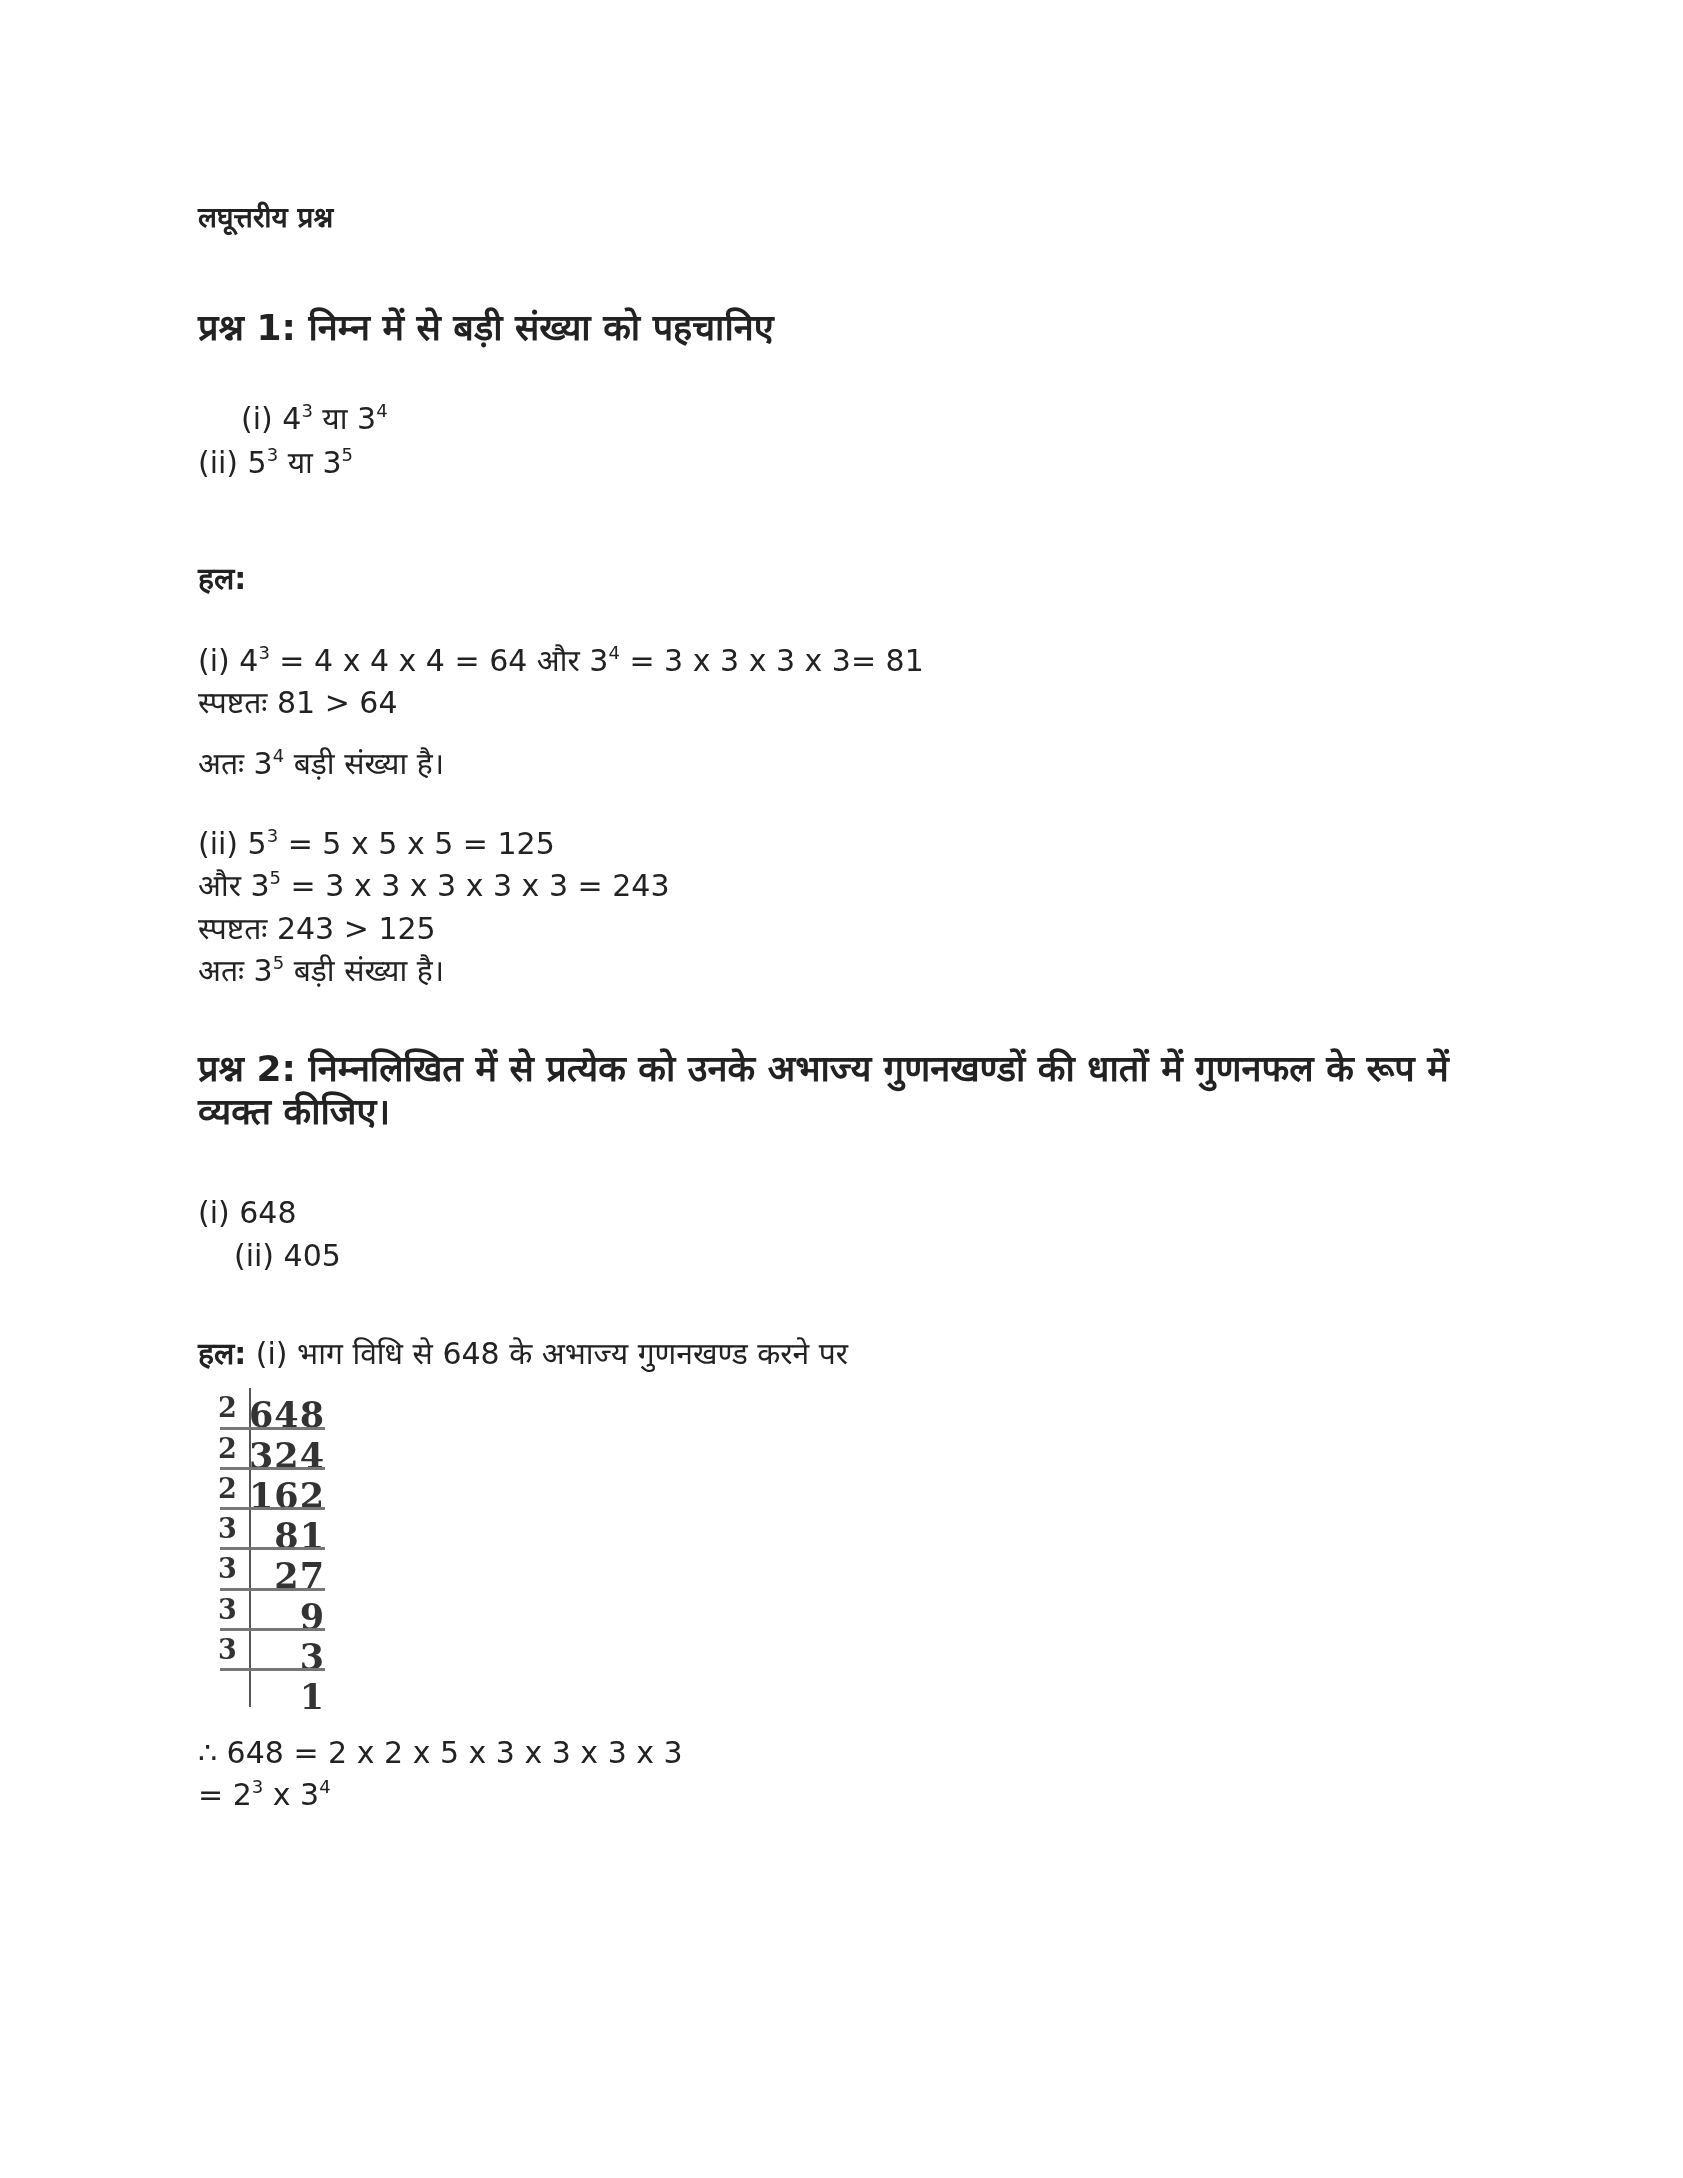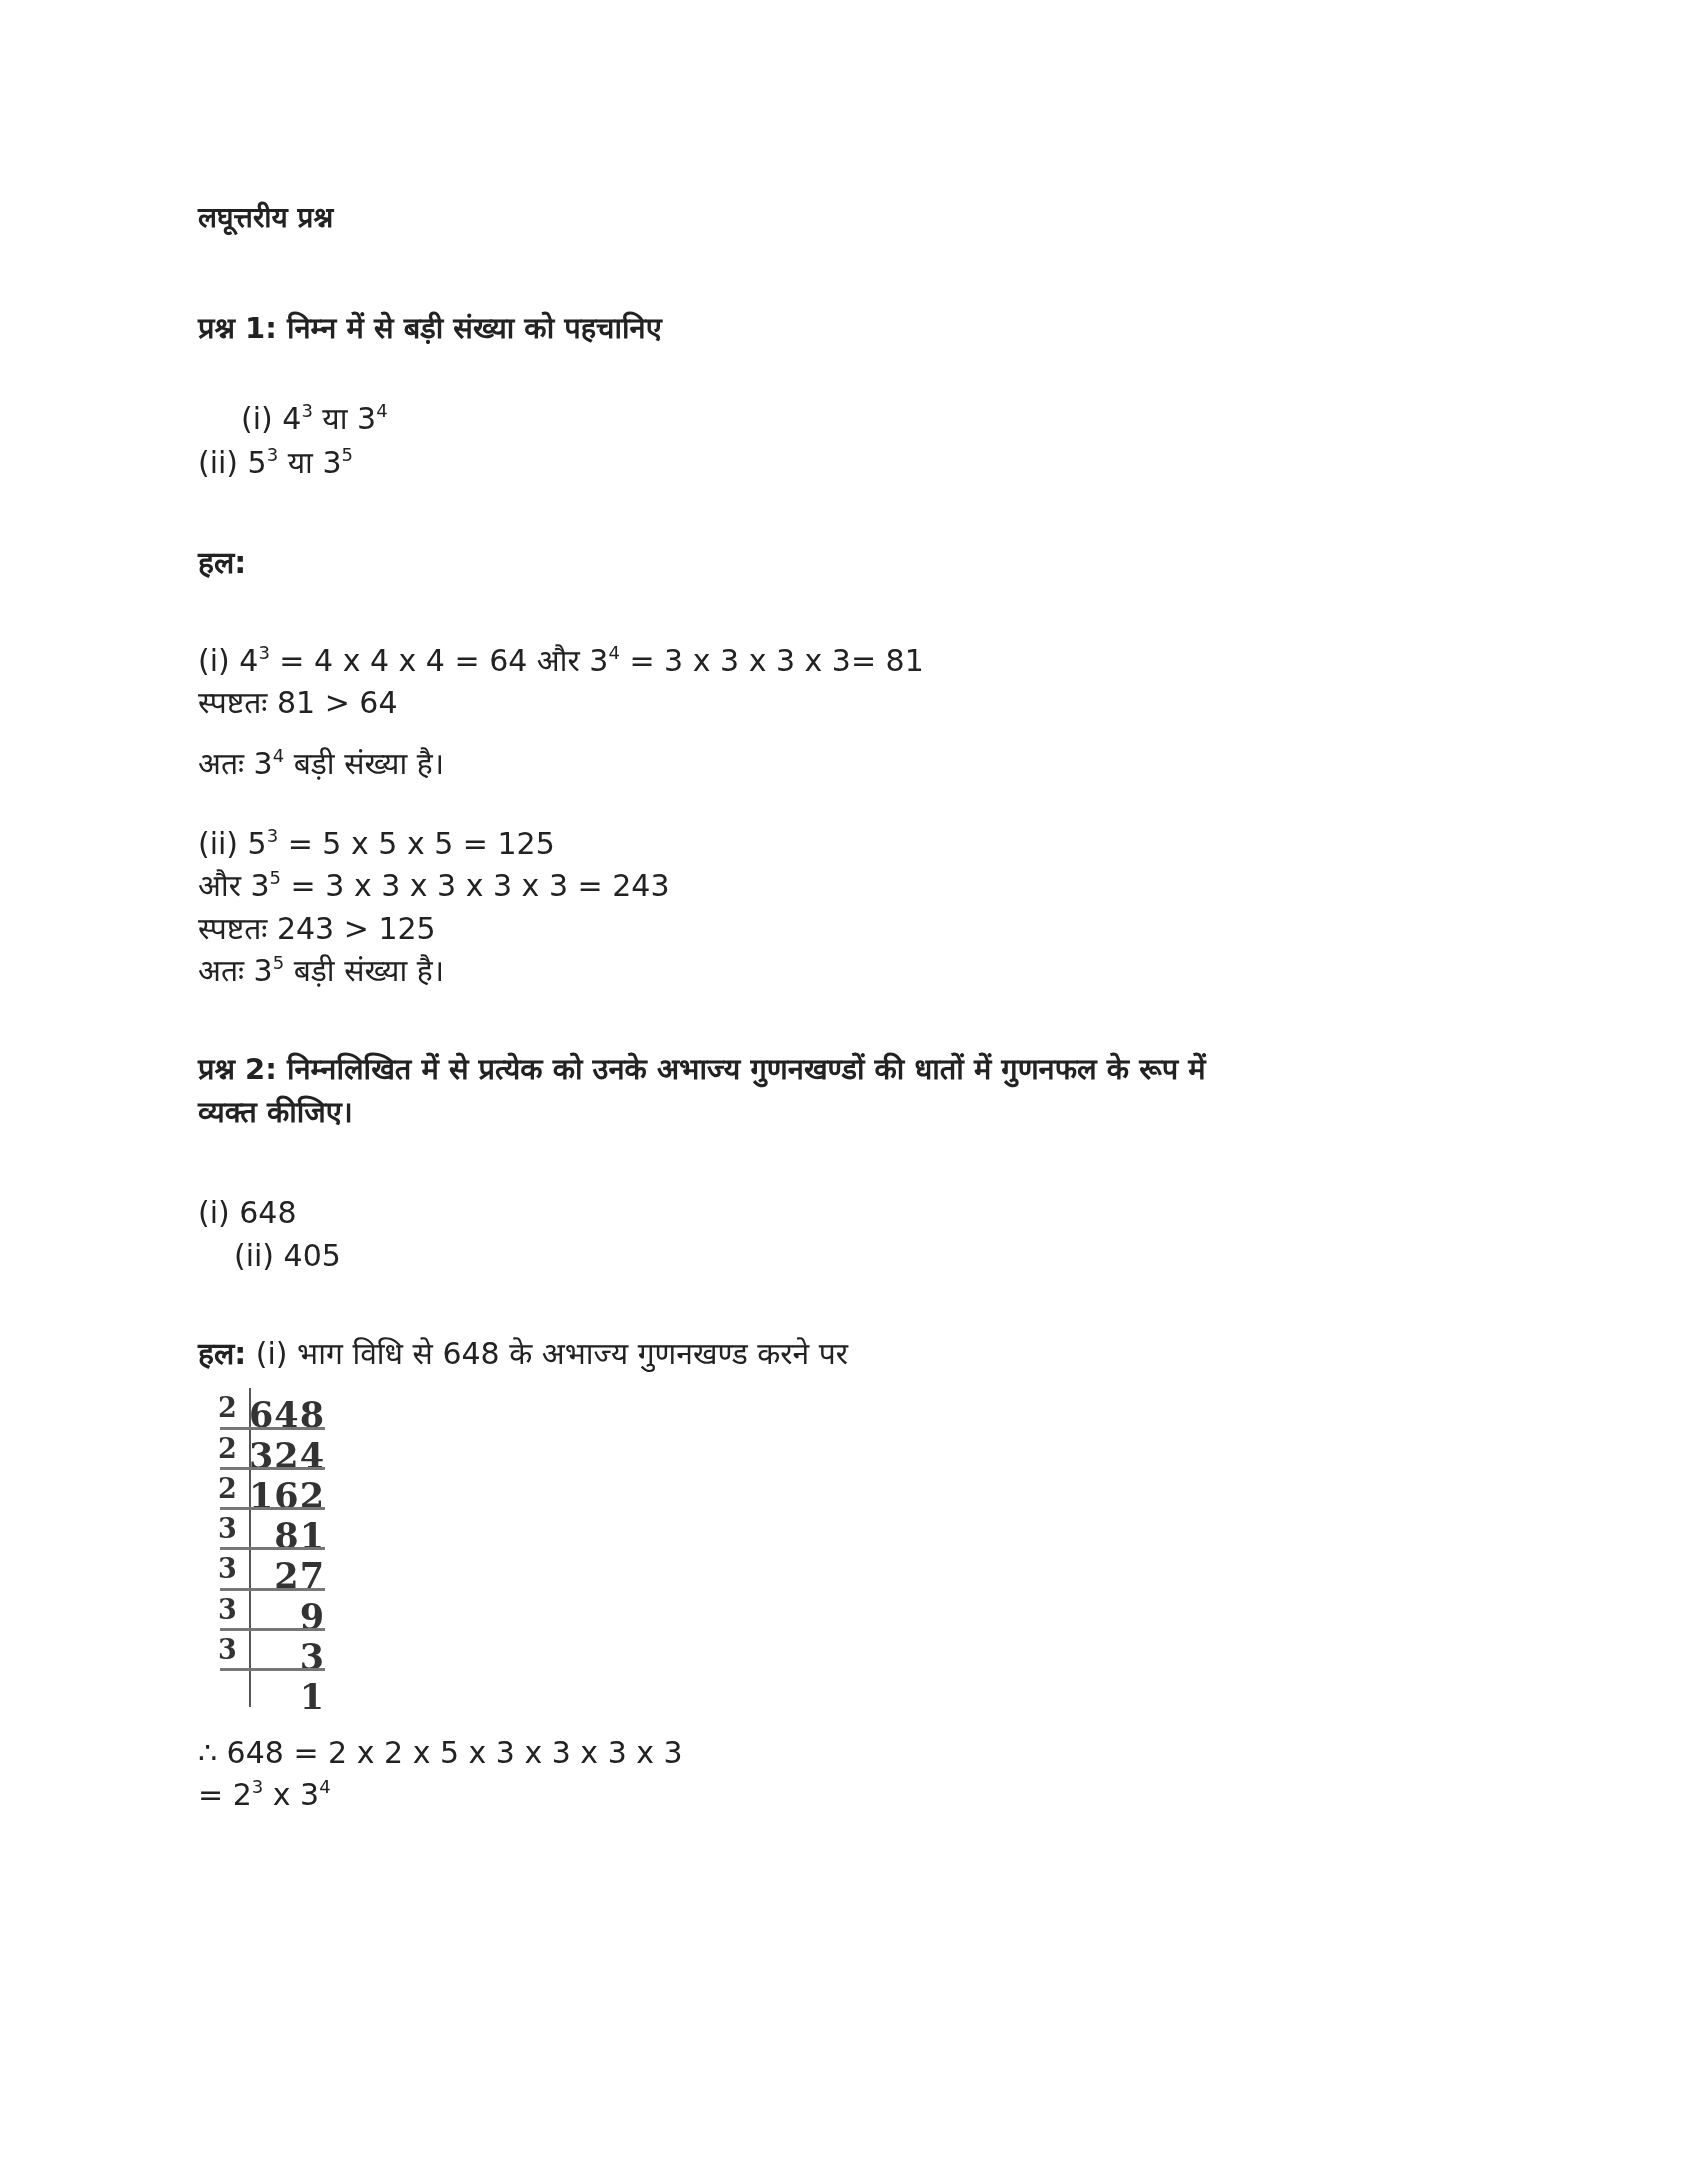--- a/index.html
+++ b/index.html
@@ -1,21 +1,21 @@
 <!DOCTYPE html>
 <html><head>
 <meta charset="utf-8">
 <style>
   html, body { margin: 0; padding: 0; background: #ffffff; }
   body { width: 1683px; height: 2178px; position: relative; overflow: hidden;
          font-family: "DejaVu Sans", "Liberation Sans", sans-serif; color: #222222; }
   .line { position: absolute; left: 198px; white-space: nowrap; font-size: 30px; line-height: 40px; }
-  .bold { font-weight: bold; }
+  .bold { font-weight: bold; margin-top: 16px; }
   .h1 { font-size: 28px; line-height: 44px; font-weight: bold; }
-  .h2 { font-size: 29px; line-height: 42px; font-weight: bold; }
+  .h2 { font-size: 36px; line-height: 42px; font-weight: bold; }
   sup { font-size: 0.6em; vertical-align: 0.65em; line-height: 0; }
   .ladder { position: absolute; left: 216px; top: 1388px; width: 111px; height: 319px;
             font-family: "DejaVu Serif", "Liberation Serif", serif; font-weight: bold; color: #333; }
   .ladder .vline { position: absolute; left: 33px; top: 0; width: 2px; height: 319px; background: #555; }
   .ladder .row { position: absolute; left: 0; width: 111px; height: 41px; }
   .ladder .div { position: absolute; left: 2px; top: 3px; font-size: 27px; line-height: 34px; }
   .ladder .quo { position: absolute; right: 2px; top: 10px; font-size: 35px; line-height: 34px; letter-spacing: 1px; }
   .ladder .hline { position: absolute; left: 4px; width: 105px; height: 3px; background: #777; }
 </style>
 </head>

